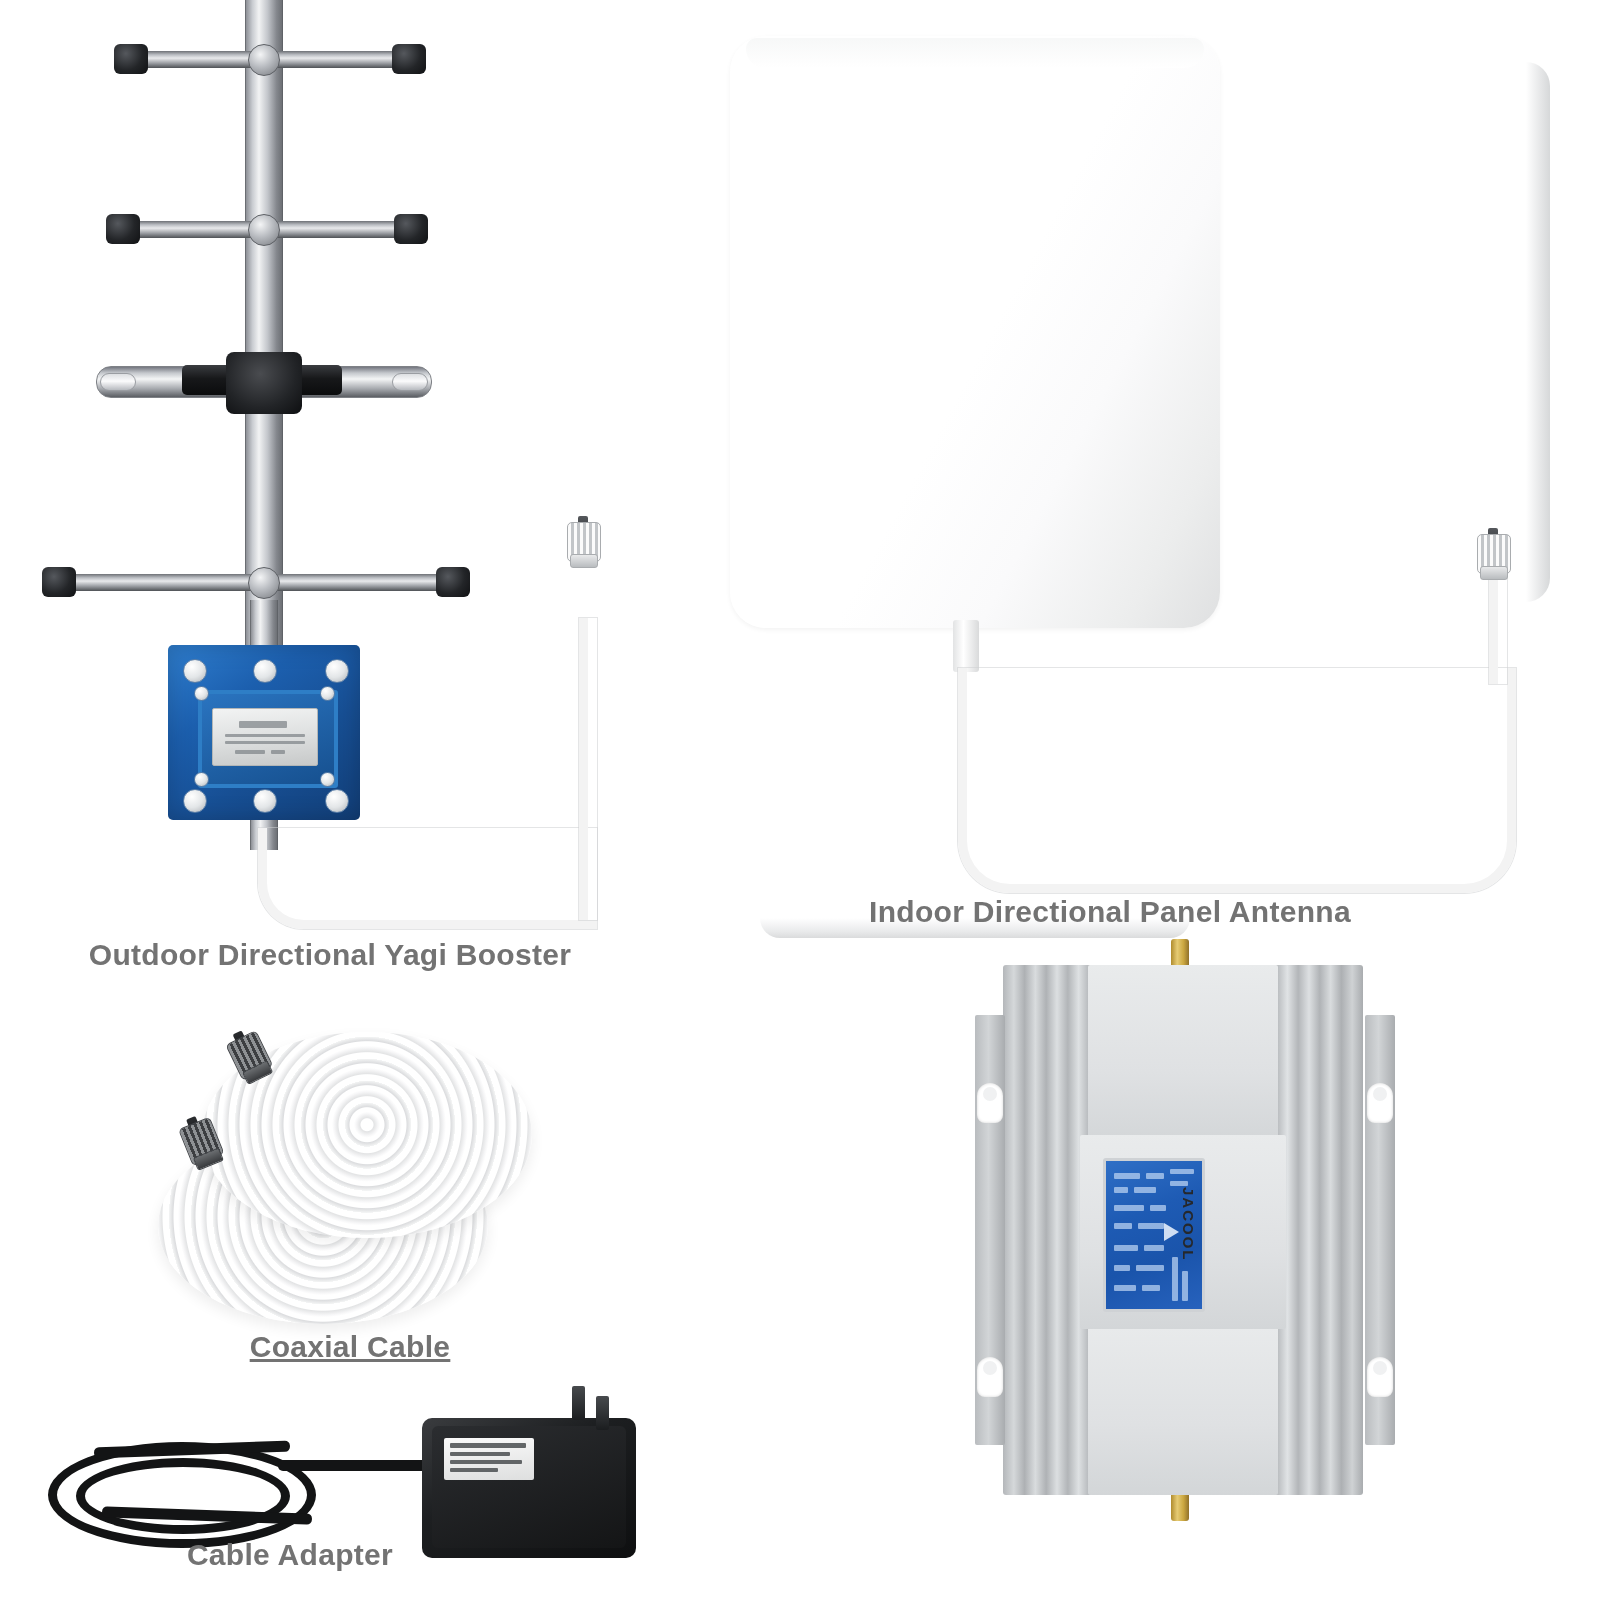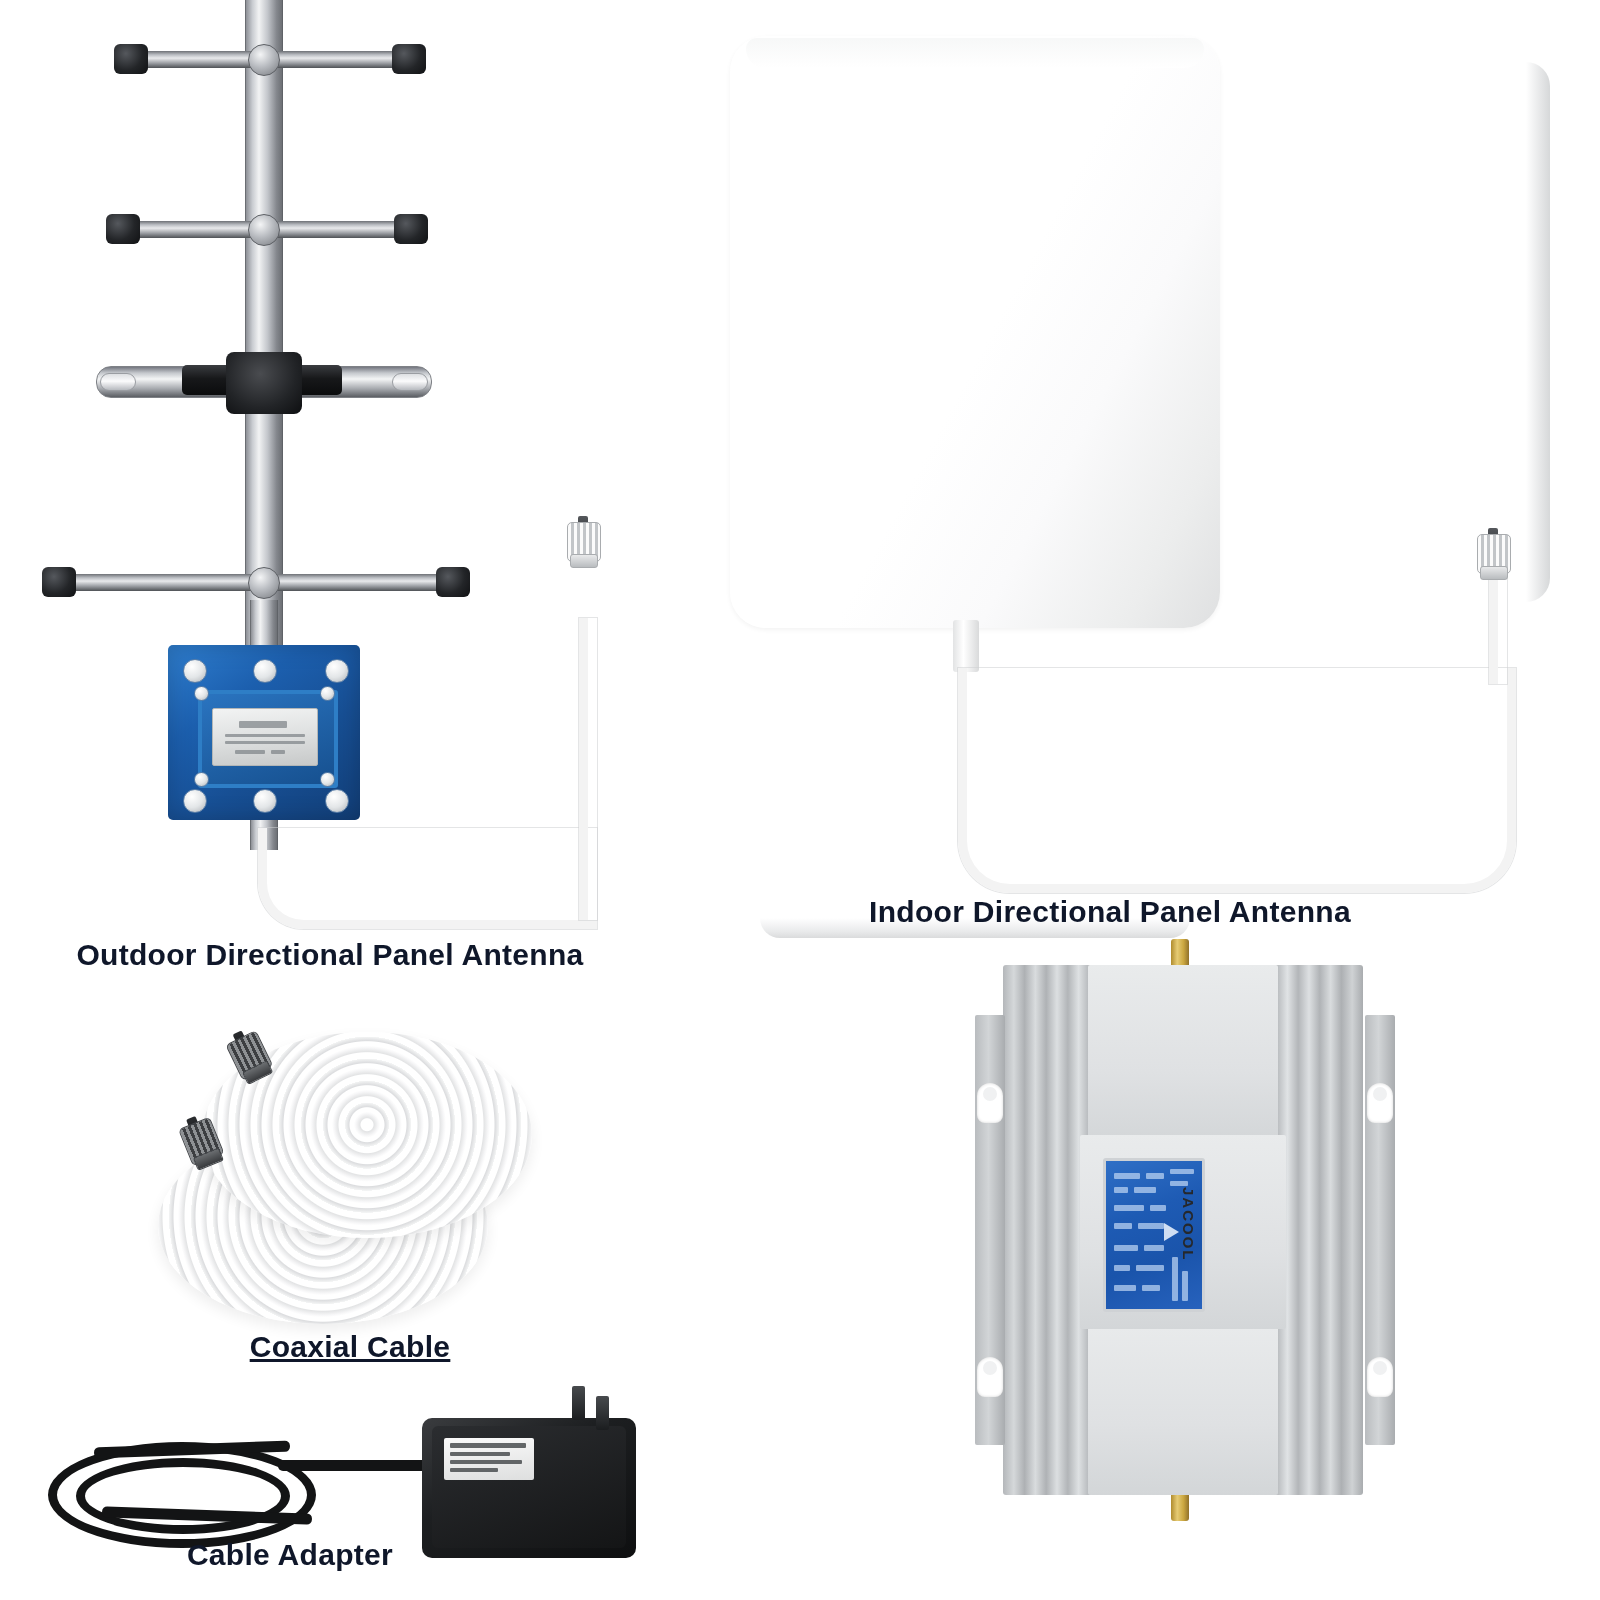--- a/index.html
+++ b/index.html
@@ -11,21 +11,21 @@
     position: relative;
     width: 1600px;
     height: 1600px;
     background: #ffffff;
     font-family: "Liberation Sans", sans-serif;
     overflow: hidden;
   }
 
   .caption {
     position: absolute;
-    color: #0f172a;
+    color: #737373;
     font-weight: bold;
     font-size: 30px;
     letter-spacing: 0.3px;
     white-space: nowrap;
     text-align: center;
   }
 
   
   #yagi { position: absolute; left: 0; top: 0; width: 660px; height: 960px; }
 
@@ -406,21 +406,21 @@
     <div class="cable" style="left:258px; top:828px; width:330px; height:92px;
                 border-width:0 0 9px 9px; border-radius:0 0 0 46px;"></div>
     <div class="cable" style="left:579px; top:618px; width:9px; height:302px;
                 border-width:0 0 0 9px; border-radius:0;"></div>
     <div class="conn" style="left:563px; top:514px;">
       <div class="pin"></div>
       <div class="barrel"></div>
       <div class="skirt"></div>
     </div>
 
-    <div class="caption" style="left:0px; top:938px; width:660px;">Outdoor Directional Panel Antenna</div>
+    <div class="caption" style="left:0px; top:938px; width:660px;">Outdoor Directional Yagi Booster</div>
   </div>
 
   <div id="panel">
     <div class="panel-body"></div>
     <div class="panel-top-bevel"></div>
     <div class="panel-right-edge"></div>
     <div class="panel-bottom-edge"></div>
     <div class="panel-stub"></div>
 
     <div class="cable" style="left:258px; top:648px; width:540px; height:216px;

